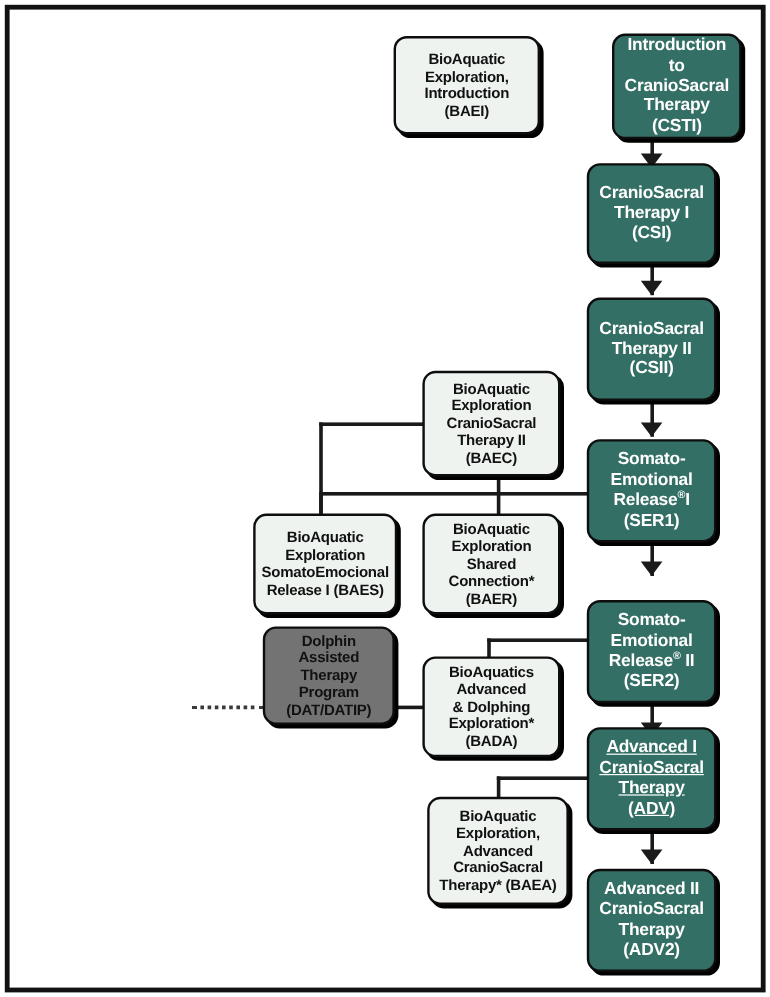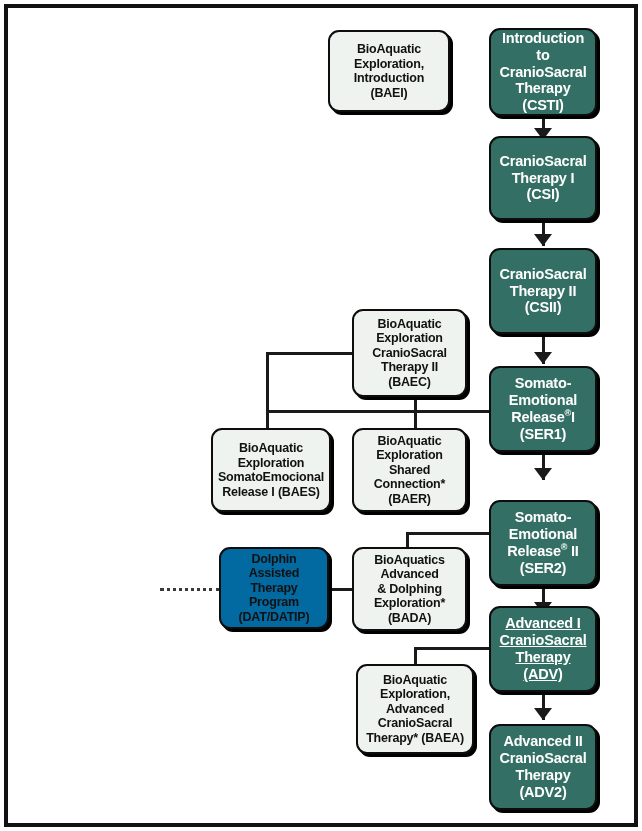--- a/index.html
+++ b/index.html
@@ -117,21 +117,21 @@
 
     <div class="line hline" style="left: 414px; top: 647px; width: 78px; background: rgb(26, 26, 26);"></div>
     <div class="line vline" style="left: 414px; top: 647px; height: 22px; background: rgb(26, 26, 26);"></div>
 
     <div class="dotline" style="left:160px;top:588px;width:60px;"></div>
 
     <div class="node pale" style="left: 328px; top: 30px; width: 122px; height: 82px; background: rgb(238, 243, 240);">
       <span class="txt">BioAquatic<br>Exploration,<br>Introduction<br>(BAEI)</span>
     </div>
 
-    <div class="node teal" style="left: 489px; top: 28px; width: 108px; height: 88px; background: rgb(51, 111, 100);">
+    <div class="node teal" style="left: 510px; top: 28px; width: 108px; height: 88px; background: rgb(51, 111, 100);">
       <span class="txt">Introduction to<br>CranioSacral<br>Therapy<br>(CSTI)</span>
     </div>
 
     <div class="node teal" style="left: 489px; top: 136px; width: 108px; height: 84px; background: rgb(51, 111, 100);">
       <span class="txt">CranioSacral<br>Therapy I<br>(CSI)</span>
     </div>
 
     <div class="node teal" style="left: 489px; top: 248px; width: 108px; height: 86px; background: rgb(51, 111, 100);">
       <span class="txt">CranioSacral<br>Therapy II<br>(CSII)</span>
     </div>
@@ -150,21 +150,21 @@
 
     <div class="node pale" style="left: 352px; top: 428px; width: 115px; height: 84px; background: rgb(238, 243, 240);">
       <span class="txt">BioAquatic<br>Exploration<br>Shared<br>Connection*<br>(BAER)</span>
     </div>
 
     <div class="node teal" style="left: 489px; top: 500px; width: 108px; height: 86px; background: rgb(51, 111, 100);">
       <span class="txt">Somato-<br>Emotional<br>Release<sup>®</sup> II<br>(SER2)</span>
     </div>
 
 
-    <div class="node pale" style="left: 219px; top: 547px; width: 110px; height: 82px; background: #0369a1;">
+    <div class="node pale" style="left: 219px; top: 522px; width: 110px; height: 82px; background: #737373;">
       <span class="txt">Dolphin<br>Assisted Therapy<br>Program<br>(DAT/DATIP)</span>
     </div>
 
     <div class="node pale" style="left: 352px; top: 547px; width: 115px; height: 84px; background: rgb(238, 243, 240);">
       <span class="txt">BioAquatics<br>Advanced<br>&amp; Dolphing<br>Exploration*<br>(BADA)</span>
     </div>
 
     <div class="node teal" style="left: 489px; top: 606px; width: 108px; height: 86px; background: rgb(51, 111, 100); text-decoration: underline;">
       <span class="txt">Advanced I<br>CranioSacral<br>Therapy<br>(ADV)</span>
     </div>

